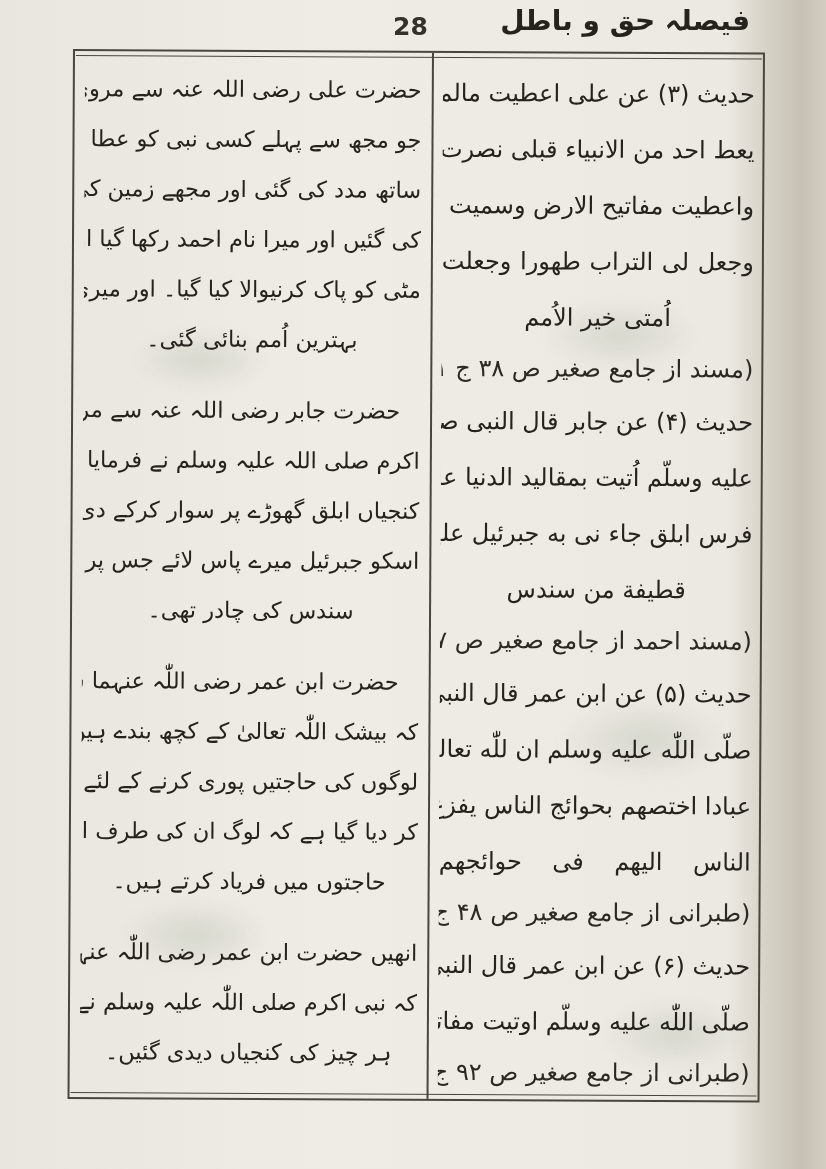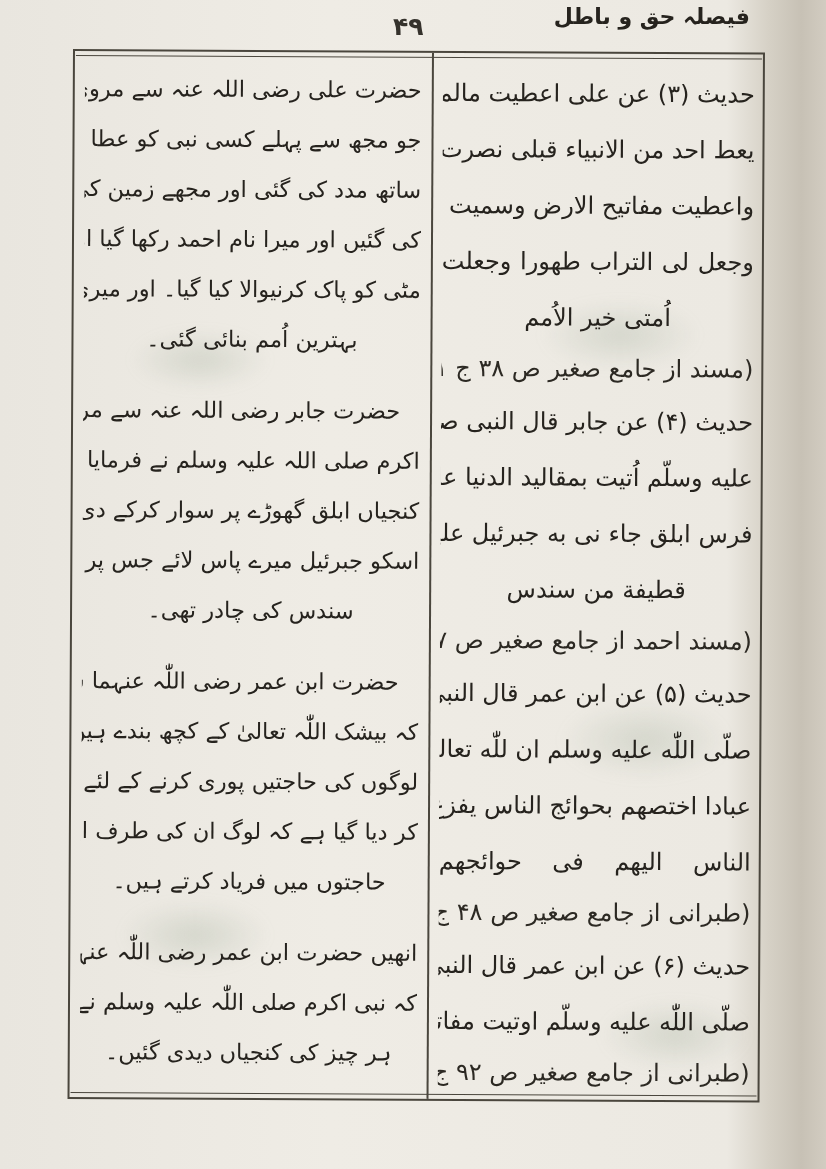--- a/index.html
+++ b/index.html
@@ -14,21 +14,21 @@
       #e9e6df 0%, #efece5 40%, #ece9e2 88%,
       #d6d1c6 93%, #c7c1b5 97%, #d2ccc1 100%);
   }
   .ghost{
     position:absolute;border-radius:50%;filter:blur(7px);
     background:radial-gradient(rgba(150,165,145,.28), rgba(150,165,145,0) 70%);
     pointer-events:none;
   }
   .header-title{
     position:absolute;top:4px;right:76px;
-    font-size:22px;font-weight:bold;color:var(--ink,#26231e);
+    font-size:28px;font-weight:bold;color:var(--ink,#26231e);
     direction:rtl;letter-spacing:-1px;
   }
   .page-number{
     position:absolute;top:12px;left:393px;
     font-size:25px;font-weight:bold;color:#35322c;direction:rtl;
   }
   .frame{
     position:absolute;left:73px;top:49px;width:688px;height:1046px;
     border:2.5px solid var(--border,#4a463d);
     transform:rotate(0.3deg);transform-origin:top left;
@@ -67,21 +67,21 @@
 
 <div class="page">
 
   <div class="ghost" style="left:130px;top:330px;width:140px;height:60px;"></div>
   <div class="ghost" style="left:540px;top:300px;width:160px;height:70px;"></div>
   <div class="ghost" style="left:560px;top:700px;width:170px;height:80px;"></div>
   <div class="ghost" style="left:120px;top:900px;width:150px;height:70px;"></div>
   <div class="ghost" style="left:600px;top:1000px;width:150px;height:70px;"></div>
 
   <div class="header-title">فیصلہ حق و باطل</div>
-  <div class="page-number">۴۹</div>
+  <div class="page-number">28</div>
 
   <div class="frame">
     <div class="divider"></div>
 
     <div class="col col-arabic">
       <div class="block">
         <div class="line">حدیث (۳) عن علی اعطیت مالم</div>
         <div class="line">یعط احد من الانبیاء قبلی نصرت بالرعب</div>
         <div class="line">واعطیت مفاتیح الارض وسمیت احمدا</div>
         <div class="line">وجعل لی التراب طهورا وجعلت</div>

